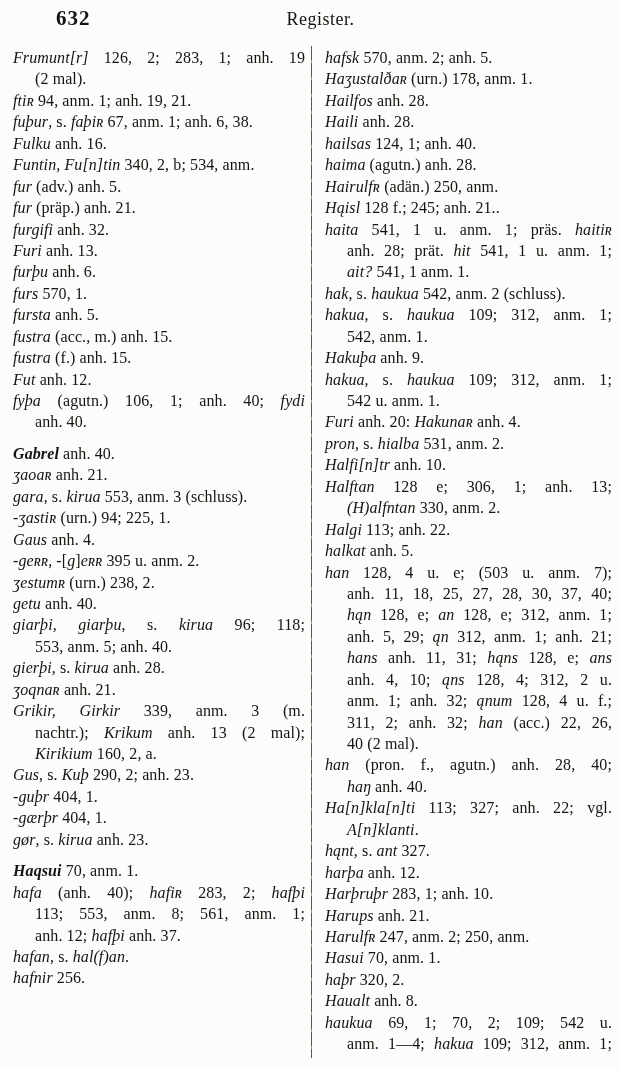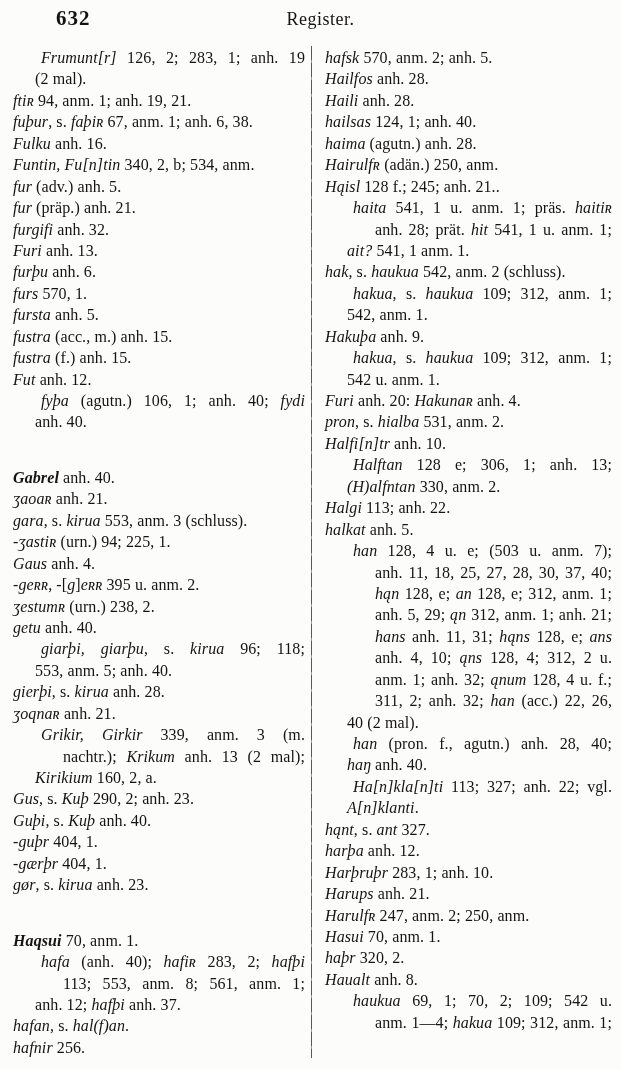--- a/index.html
+++ b/index.html
@@ -32,28 +32,27 @@
     font-size:16px;
   }
   .col-left{left:13px;width:292px;}
   .col-right{left:325px;width:287px;}
   .line{
     line-height:21.45px;height:21.45px;
     white-space:nowrap;
     letter-spacing:0.1px;
   }
   .line.ind{padding-left:22px;}
-  .line.gap{margin-top:34px;}
+  .line.gap{margin-top:10px;}
   .line.just{
     white-space:normal;
     text-align:justify;
     text-align-last:justify;
     -moz-text-align-last:justify;
     overflow:hidden;
-    margin-left:28px;
   }
   .line i{font-style:italic;}
   .line i.bold{font-weight:bold;}
 </style>
 </head>
 <body>
 
 <div class="page">
   <div class="pagehead">
     <div class="pagenum">632</div>
@@ -88,33 +87,33 @@
       <div class="line"><i>ʒestumʀ</i> (urn.) 238, 2.</div>
       <div class="line"><i>getu</i> anh. 40.</div>
       <div class="line just"><i>giarþi, giarþu</i>, s. <i>kirua</i> 96; 118;</div>
       <div class="line ind">553, anm. 5; anh. 40.</div>
       <div class="line"><i>gierþi</i>, s. <i>kirua</i> anh. 28.</div>
       <div class="line"><i>ʒoqnaʀ</i> anh. 21.</div>
       <div class="line just"><i>Grikir, Girkir</i> 339, anm. 3 (m.</div>
       <div class="line ind just">nachtr.); <i>Krikum</i> anh. 13 (2 mal);</div>
       <div class="line ind"><i>Kirikium</i> 160, 2, a.</div>
       <div class="line"><i>Gus</i>, s. <i>Kuþ</i> 290, 2; anh. 23.</div>
-      <div class="line"><i>Guþi</i>, s. <i>Kuþ</i> anh. 40.</div>
       <div class="line">-<i>guþr</i> 404, 1.</div>
       <div class="line">-<i>gærþr</i> 404, 1.</div>
       <div class="line"><i>gør</i>, s. <i>kirua</i> anh. 23.</div>
       <div class="line gap"><i class="bold">Haqsui</i> 70, anm. 1.</div>
       <div class="line just"><i>hafa</i> (anh. 40); <i>hafiʀ</i> 283, 2; <i>hafþi</i></div>
       <div class="line ind just">113; 553, anm. 8; 561, anm. 1;</div>
       <div class="line ind">anh. 12; <i>hafþi</i> anh. 37.</div>
       <div class="line"><i>hafan</i>, s. <i>hal(f)an</i>.</div>
       <div class="line"><i>hafnir</i> 256.</div>
     </div>
   <div class="col col-right">
       <div class="line"><i>hafsk</i> 570, anm. 2; anh. 5.</div>
+      <div class="line"><i>Haʒustalðaʀ</i> (urn.) 178, anm. 1.</div>
       <div class="line"><i>Hailfos</i> anh. 28.</div>
       <div class="line"><i>Haili</i> anh. 28.</div>
       <div class="line"><i>hailsas</i> 124, 1; anh. 40.</div>
       <div class="line"><i>haima</i> (agutn.) anh. 28.</div>
       <div class="line"><i>Hairulfʀ</i> (adän.) 250, anm.</div>
       <div class="line"><i>Hąisl</i> 128 f.; 245; anh. 21..</div>
       <div class="line just"><i>haita</i> 541, 1 u. anm. 1; präs. <i>haitiʀ</i></div>
       <div class="line ind just">anh. 28; prät. <i>hit</i> 541, 1 u. anm. 1;</div>
       <div class="line ind"><i>ait?</i> 541, 1 anm. 1.</div>
       <div class="line"><i>hak</i>, s. <i>haukua</i> 542, anm. 2 (schluss).</div>

